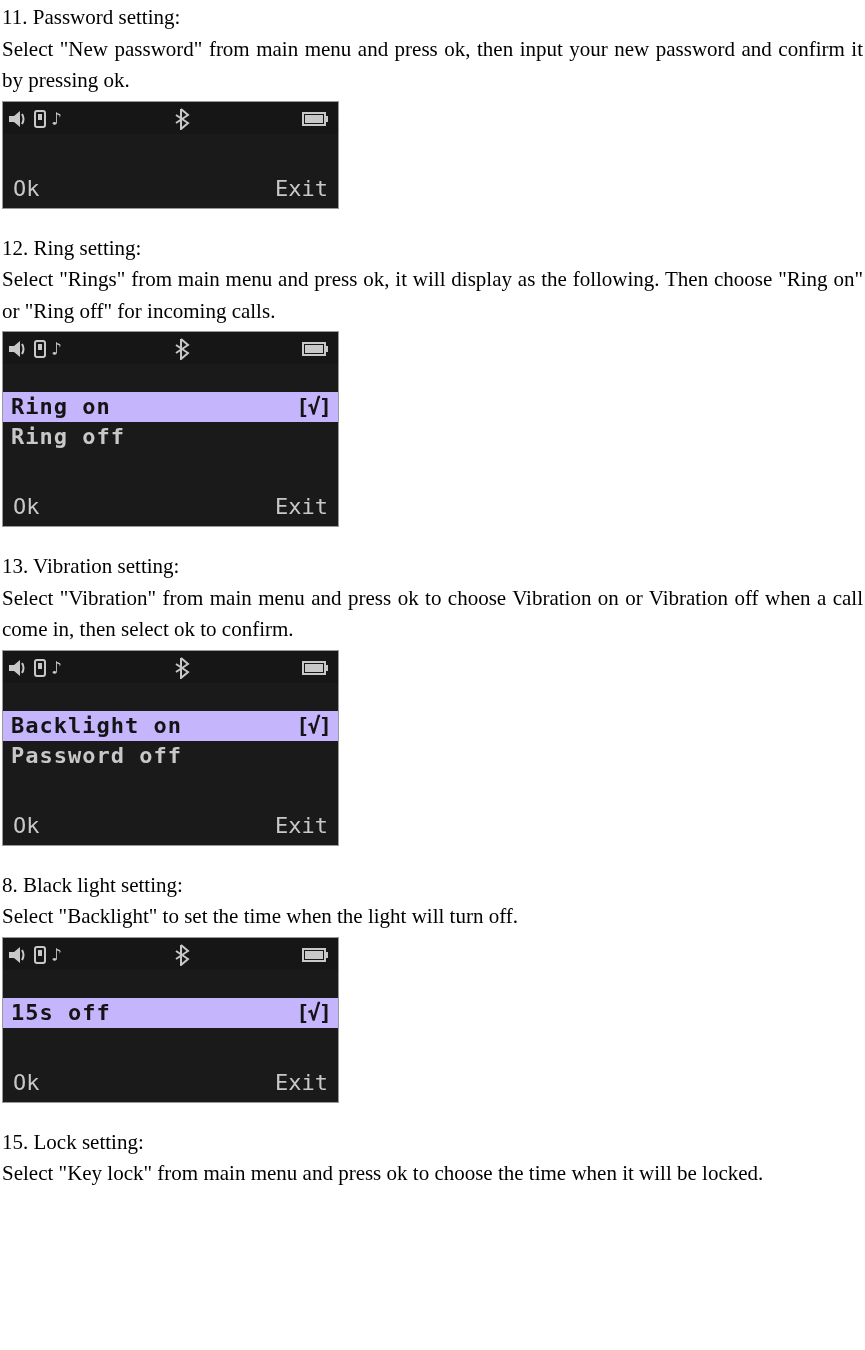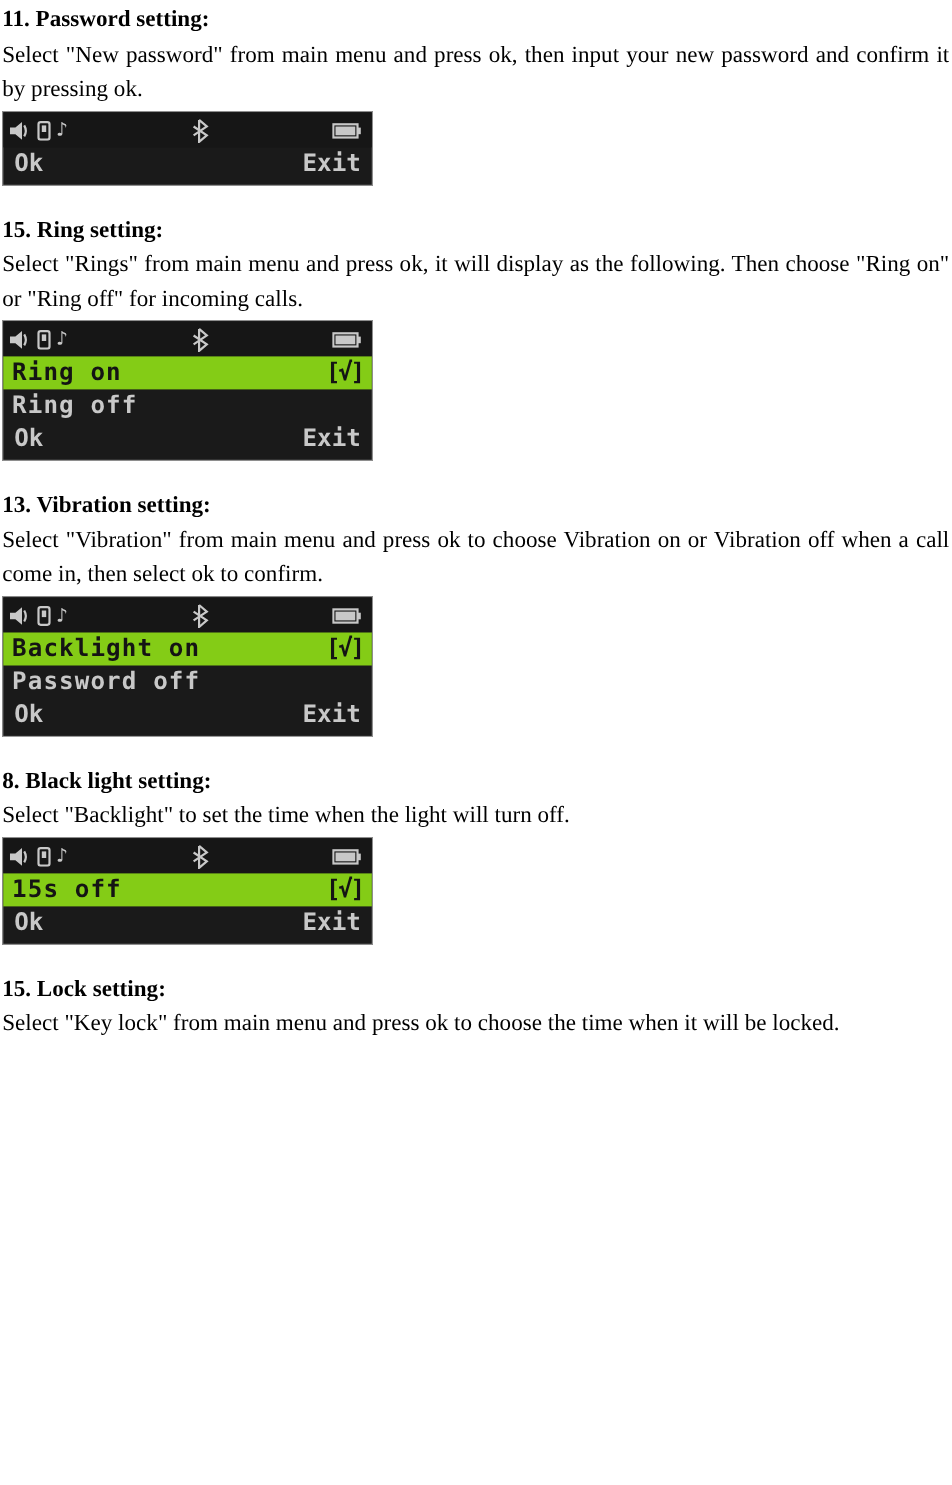--- a/index.html
+++ b/index.html
@@ -7,21 +7,21 @@
       font-size: 21px;
       line-height: 1.5;
       margin: 0;
       padding: 2px;
       color: #000;
       background: #fff;
       width: 861px;
     }
     .section-heading {
       margin: 0;
-      font-weight: bold;
+      font-weight: normal;
     }
     .section-body {
       margin: 0 0 4px 0;
       text-align: justify;
     }
     .screenshot {
       border: 1px solid #999;
       width: 335px;
       background: #1a1a1a;
       margin: 2px 0 24px 0;
@@ -53,34 +53,36 @@
       font-weight: bold;
       letter-spacing: 4px;
       color: #d0d0d0;
       padding: 2px 0;
     }
     .scr-footer {
       display: flex;
       justify-content: space-between;
       padding: 4px 10px 8px 10px;
       font-size: 22px;
-      font-weight: bold;
+      font-weight: normal;
       color: #c8c8c8;
+      margin-top: 40px;
     }
     .menu-row {
       font-size: 22px;
       font-weight: bold;
       padding: 4px 8px;
       display: flex;
       align-items: center;
       justify-content: space-between;
     }
     .menu-row.selected {
-      background: #84cc16;
+      background: #c4b5fd;
       color: #141414;
+      margin-top: 28px;
     }
     .menu-label { letter-spacing: 1px; }
     .check {
       font-family: monospace;
       letter-spacing: -2px;
     }
   </style>
 </head>
 <body>
 
@@ -115,21 +117,21 @@
           <rect x="3" y="4" width="18" height="8" fill="#c8c8c8"></rect>
         </svg>
       </span>
   </div>
   <div class="scr-footer">
     <span>Ok</span>
     <span>Exit</span>
   </div>
 </div>
 
-<p class="section-heading">15. Ring setting:</p>
+<p class="section-heading">12. Ring setting:</p>
 <p class="section-body">Select "Rings" from main menu and press ok, it will display as the following. Then choose "Ring on" or "Ring off" for incoming calls.</p>
 <div class="screenshot">
   <div class="scr-statusbar">
     <span class="scr-left-icons">
       <span class="icon">
           <svg width="22" height="18" viewBox="0 0 22 18">
             <polygon points="0,6 5,6 11,1 11,17 5,12 0,12" fill="#c8c8c8"></polygon>
             <path d="M13 4 Q16 9 13 14" stroke="#c8c8c8" stroke-width="2" fill="none"></path>
           </svg>
         </span>

